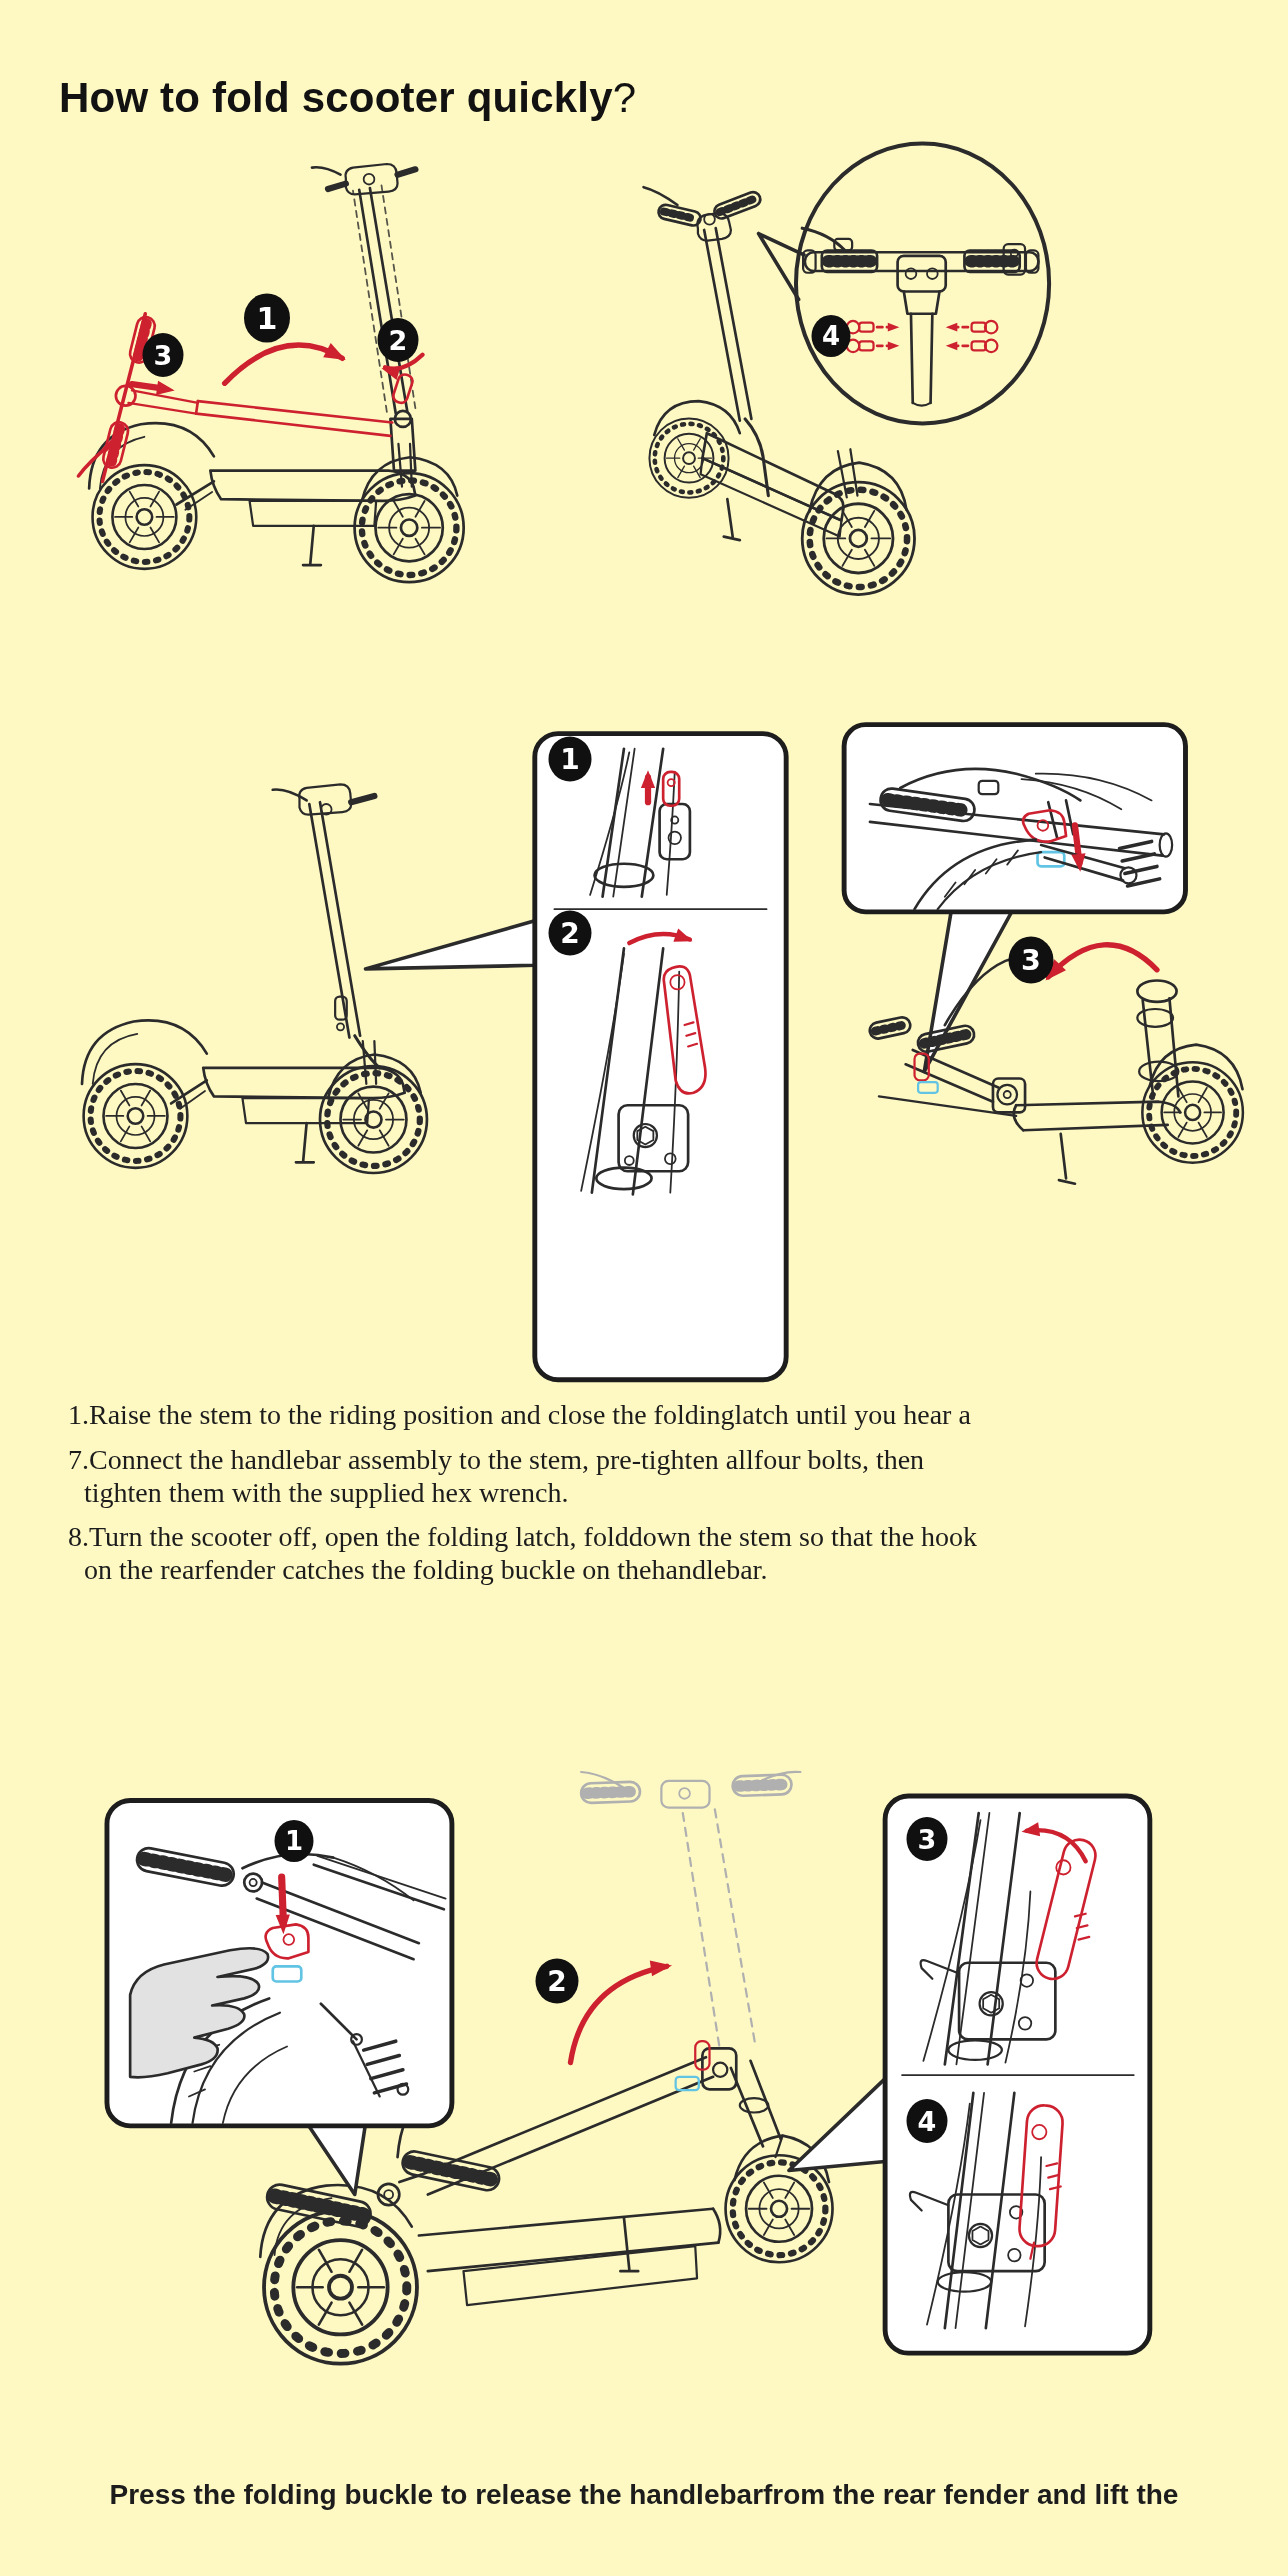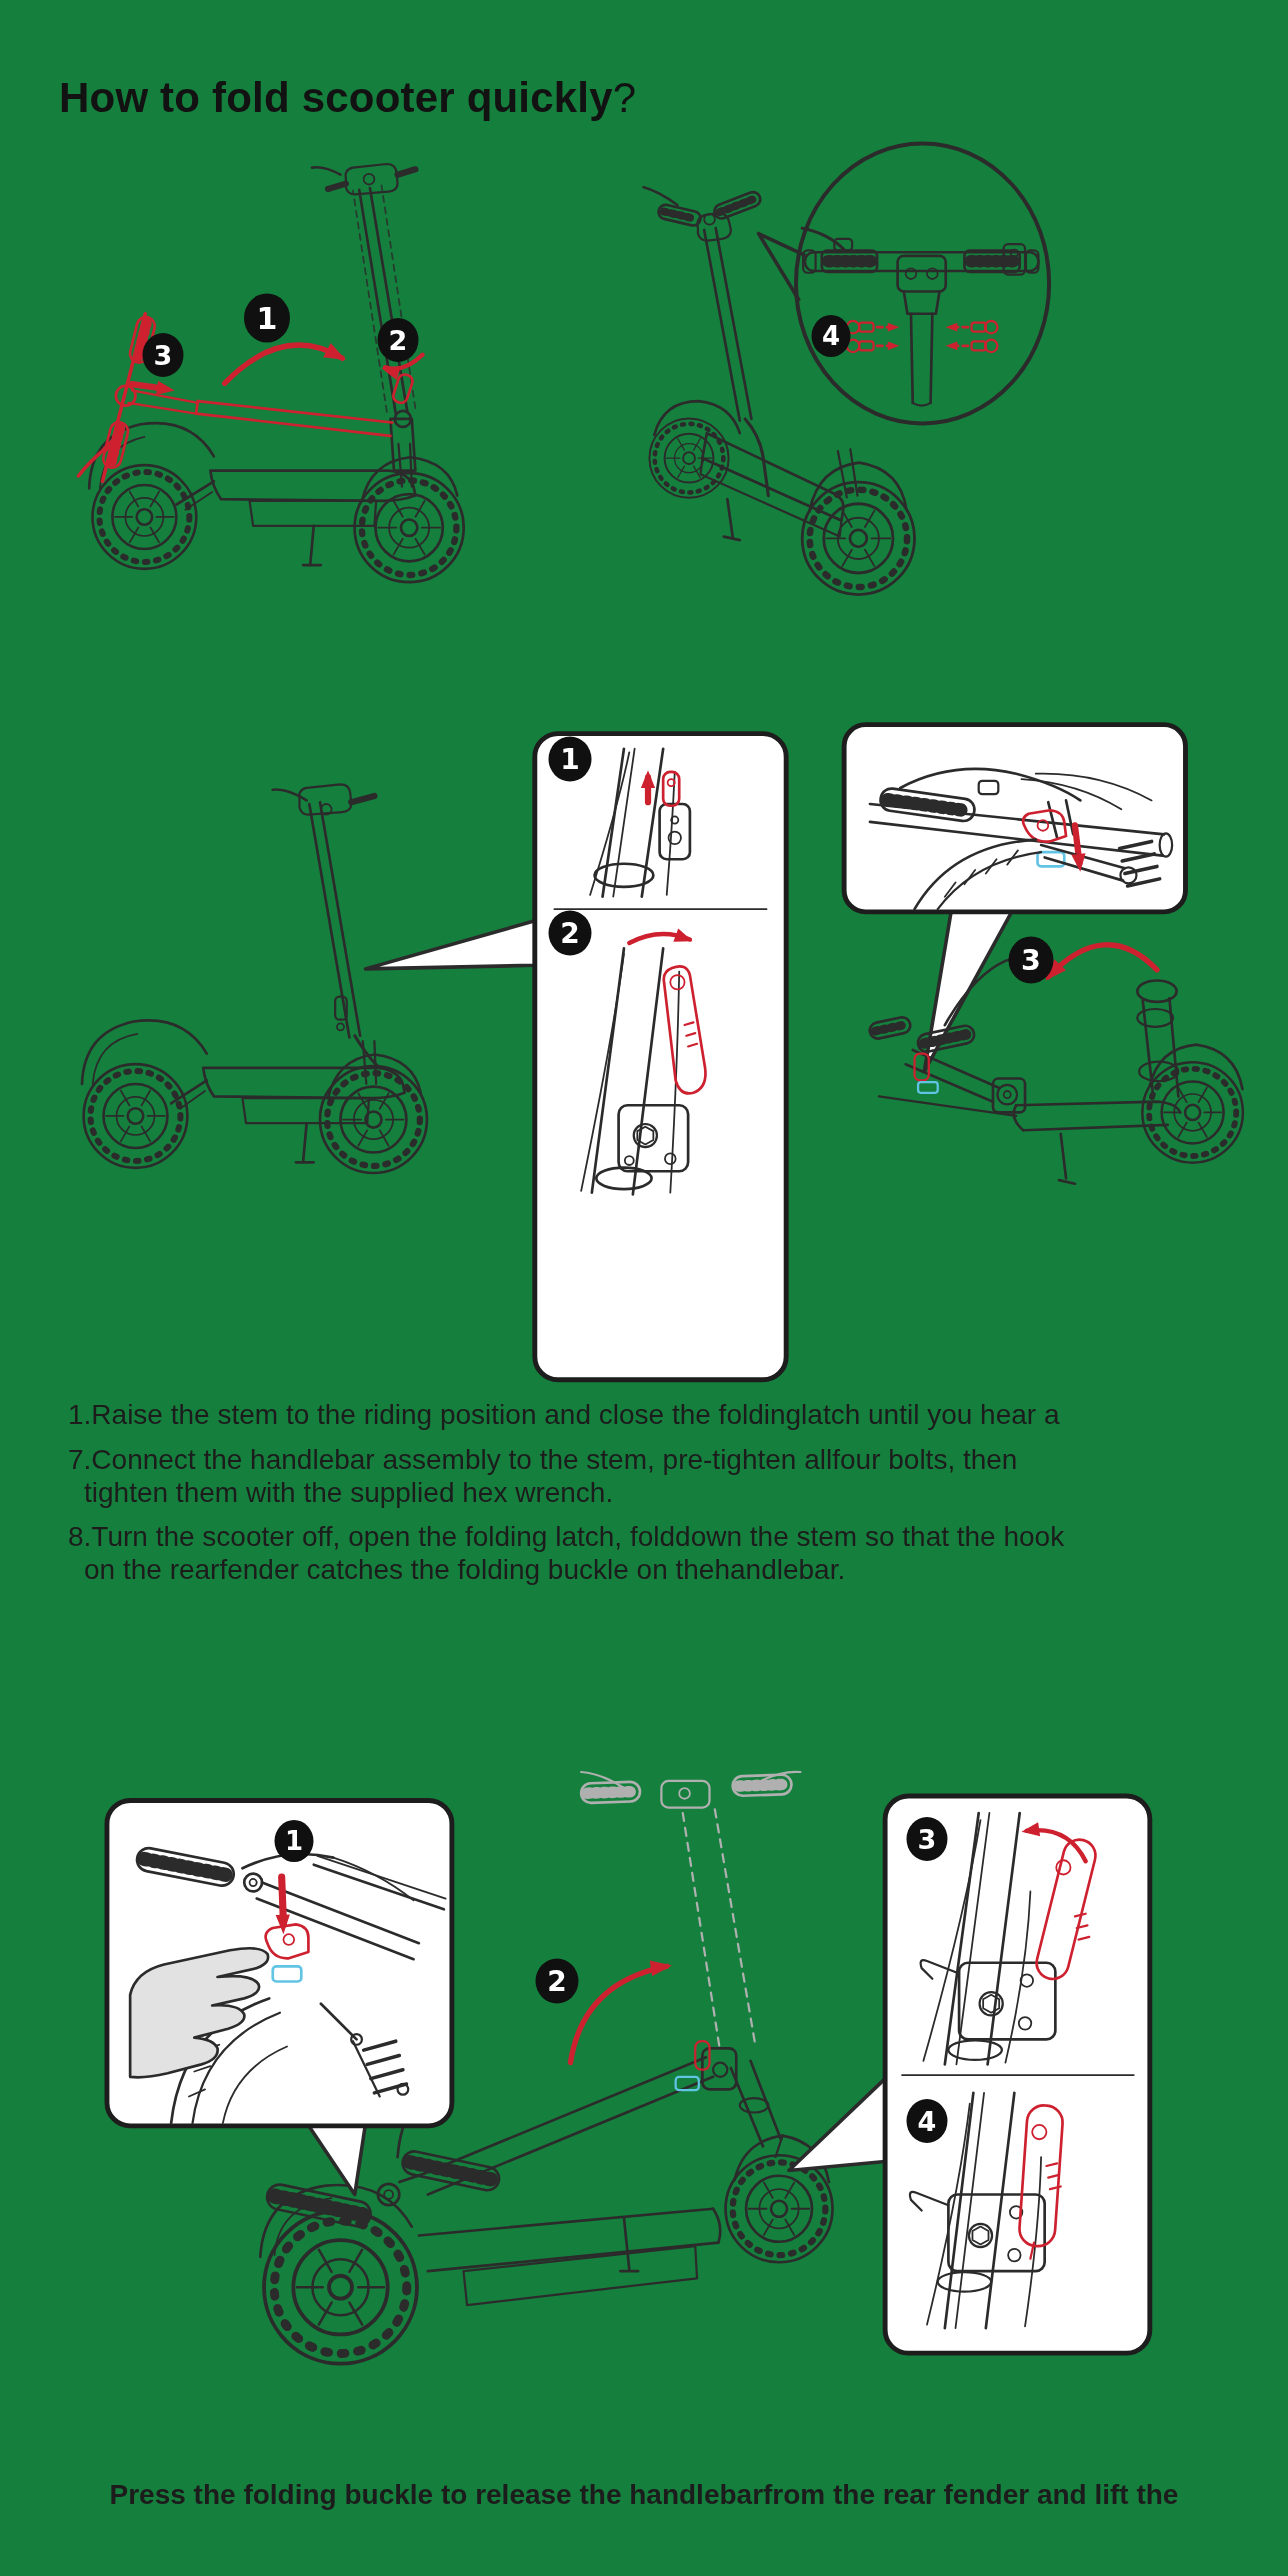--- a/index.html
+++ b/index.html
@@ -1,25 +1,25 @@
 <!DOCTYPE html>
 <html style="font-size:14.3px"><head>
 <meta charset="utf-8">
 <style>
   html,body{margin:0;padding:0;background:#ffffff;}
-  .page{position:relative;width:1288px;height:2576px;background:#15803d;
+  .page{position:relative;width:1288px;height:2576px;background:#fef9c3;
         font-family:"Liberation Sans",sans-serif;overflow:hidden;}
   svg.art{position:absolute;left:0;top:0;}
   .title{position:absolute;font-size:42px;font-weight:800;color:#121212;letter-spacing:0.2px;white-space:nowrap;}
   .title .q{font-weight:400;}
   #fold-title{left:59px;top:46px;}
   #unfold-title{left:59px;top:1676px;}
   .instructions{position:absolute;left:68px;top:1398px;width:1194px;
         font-size:28px;line-height:33px;color:#1c1c1c;}
-  .instr{margin-bottom:11.6px;}
+  .instr{margin-bottom:11.6px;font-family:Liberation Serif, serif;}
   .instr div{white-space:nowrap;}
   .instr .cont{padding-left:16px;}
   .bottom-para{position:absolute;left:49px;top:2478px;width:1190px;text-align:center;
         font-size:28px;line-height:34px;color:#1c1c1c;font-weight:bold;}
   .bottom-para div{white-space:nowrap;}
   .badge{position:absolute;background:#101010;color:#ffffff;border-radius:50%;
         display:flex;align-items:center;justify-content:center;
         font-family:"DejaVu Sans",sans-serif;font-weight:700;
         transform:translate(-50%,-50%);}
 </style>

